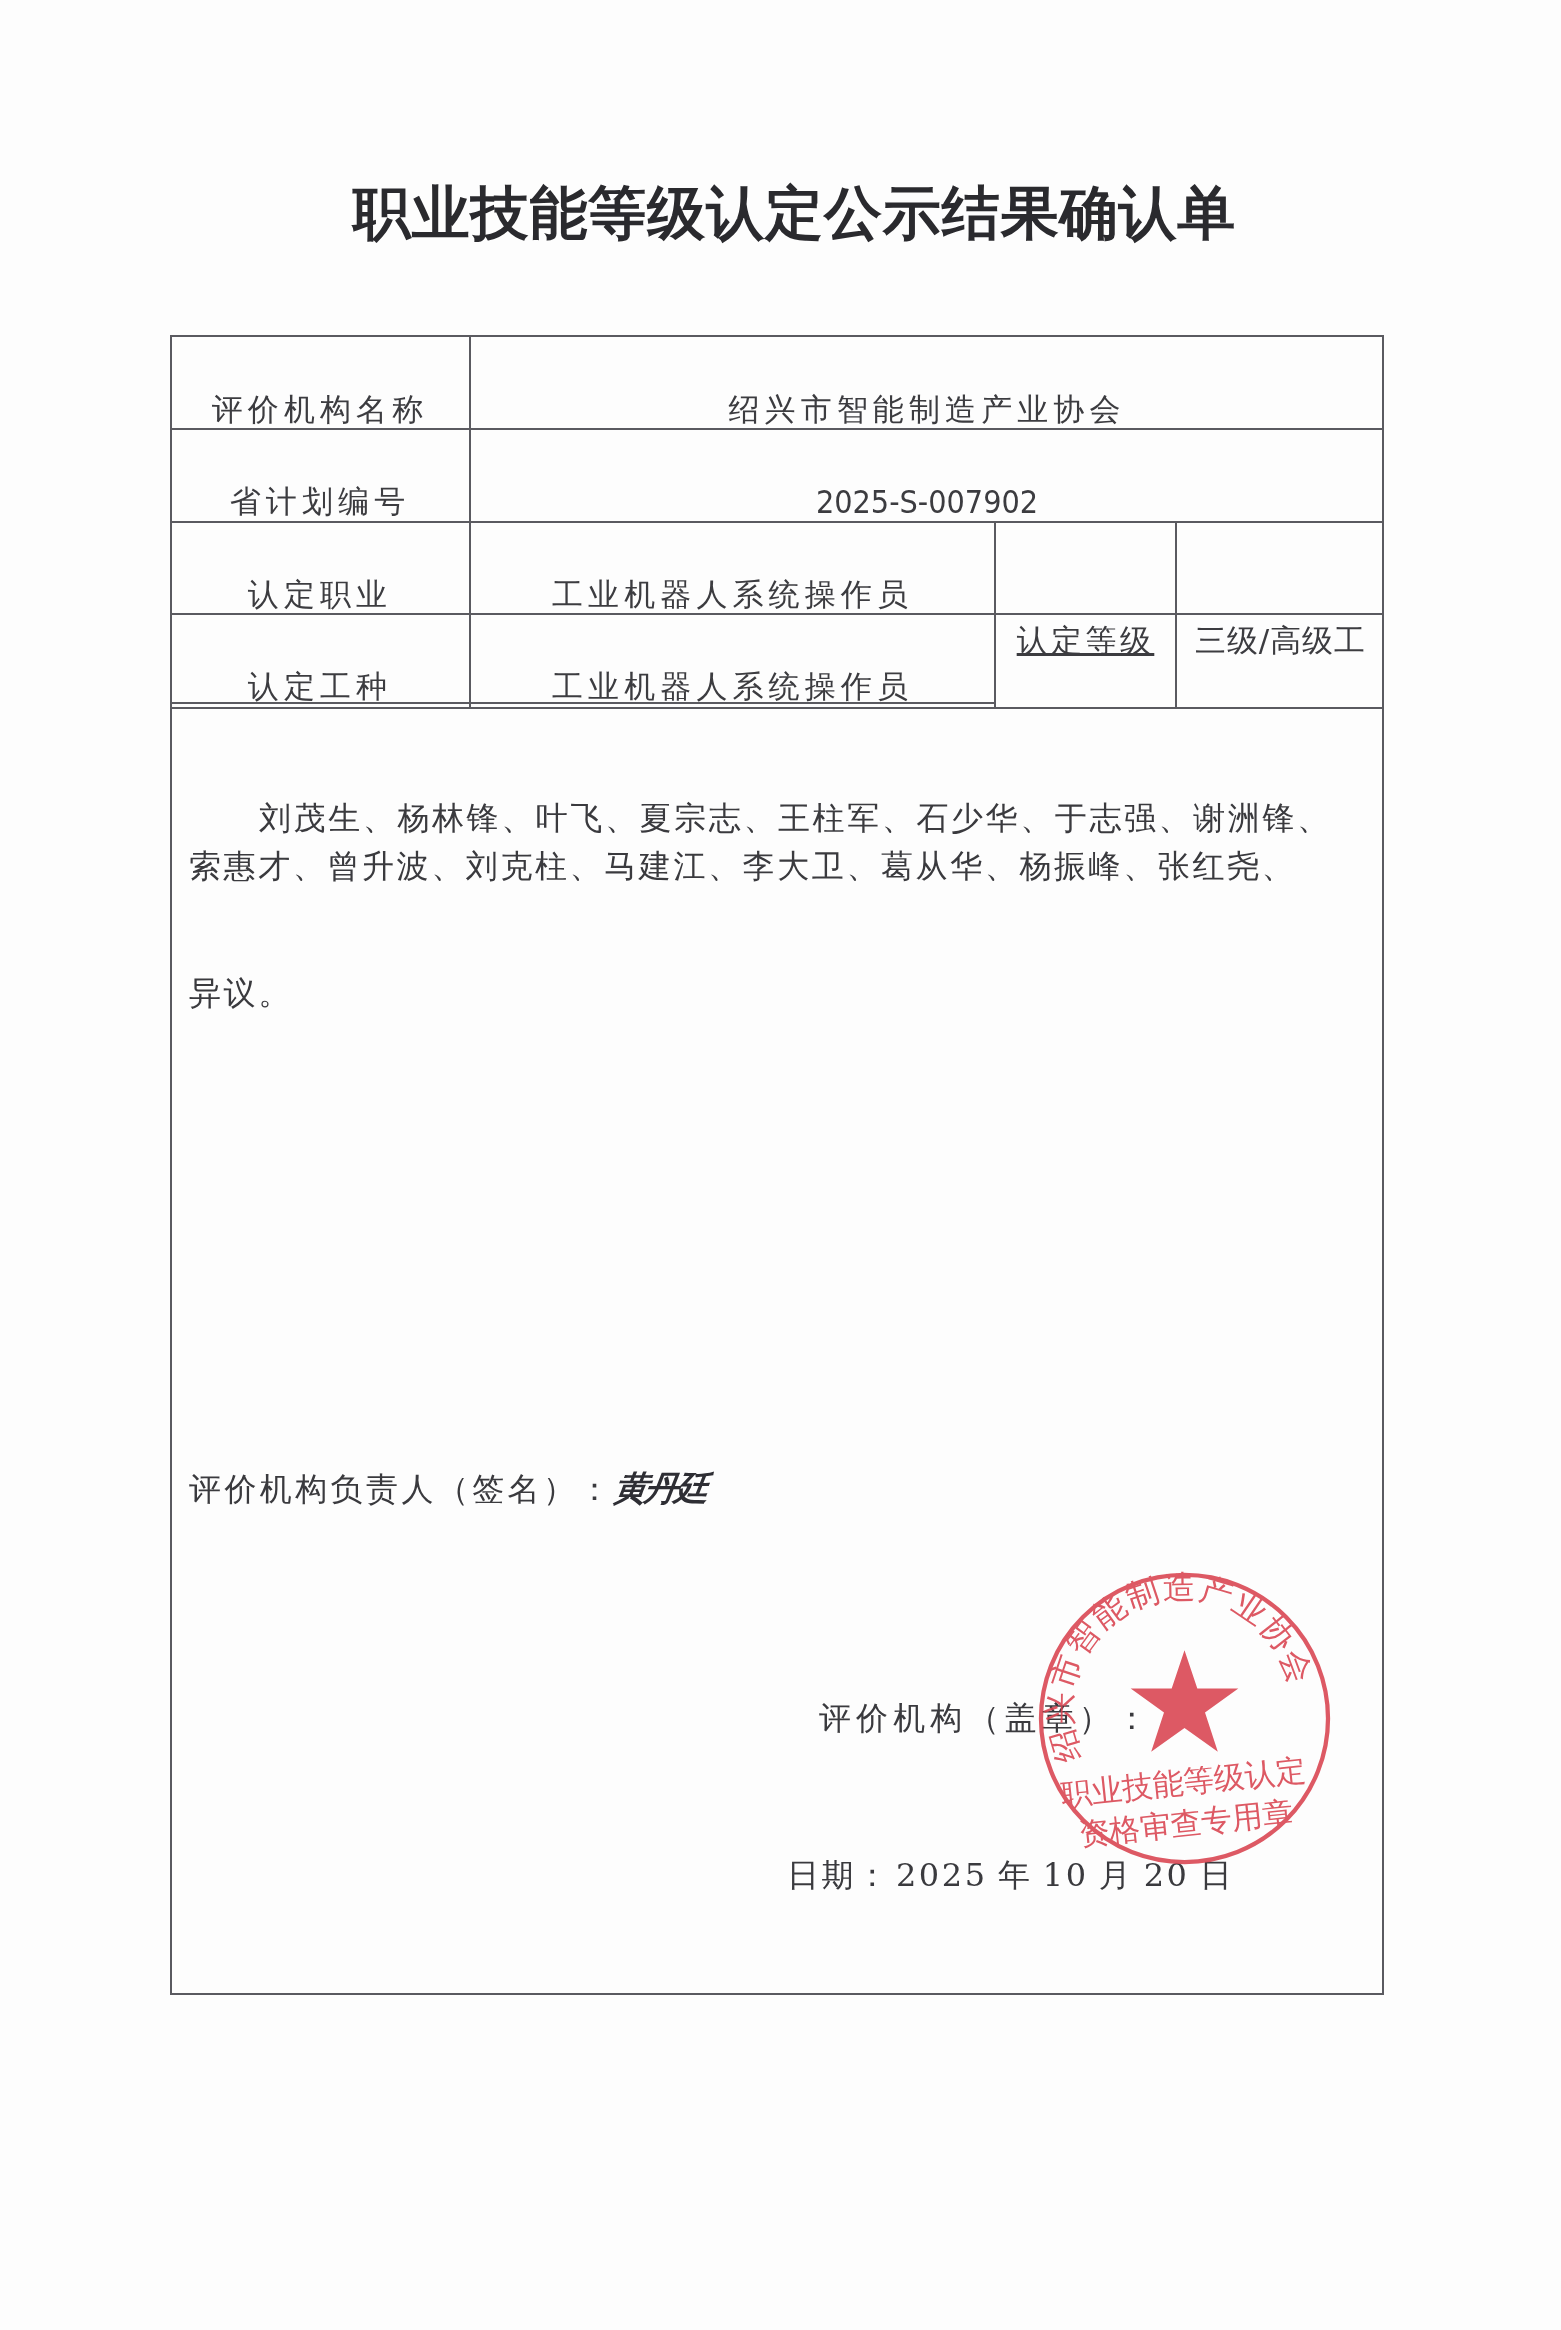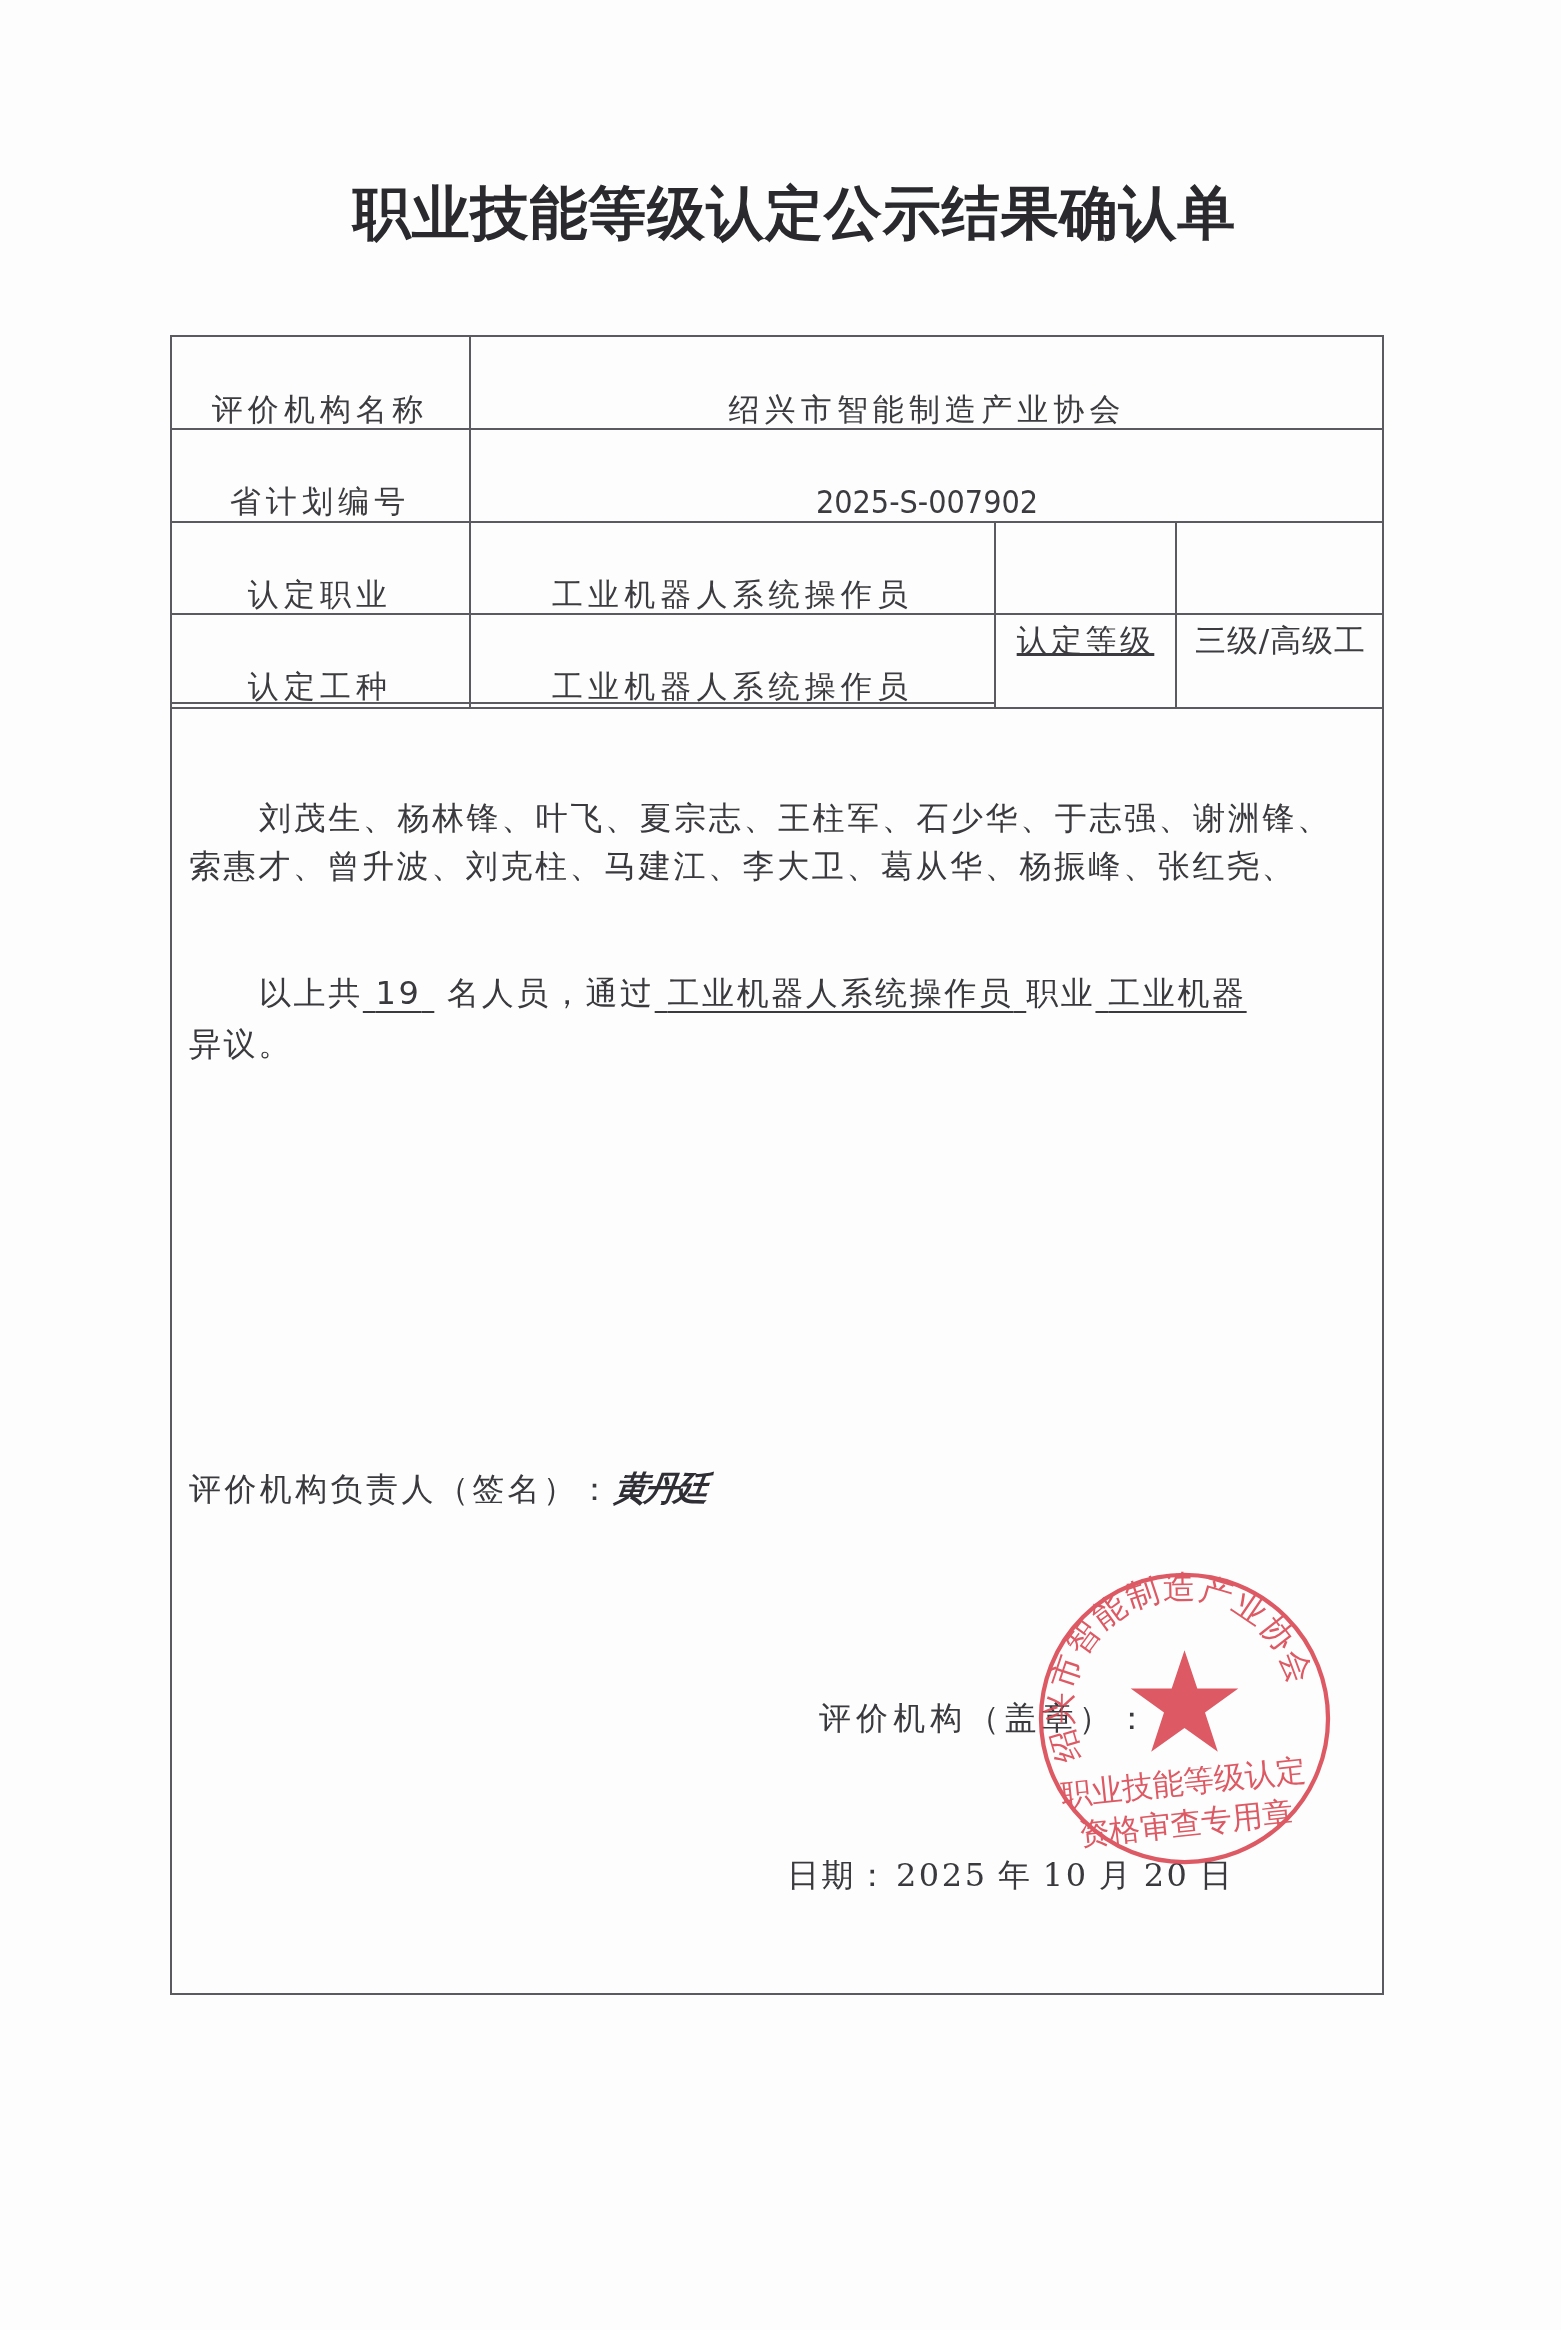--- a/index.html
+++ b/index.html
@@ -78,24 +78,20 @@
 
 <div class="cell" style="left:996px; width:179px; top:521px; height:184px; letter-spacing:3.4px;text-decoration:underline;">认定等级</div>
 <div class="cell" style="left:1177px; width:207px; top:521px; height:184px; letter-spacing:0.9px;">三级/高级工</div>
 
 <div class="body-text" style="top:794px;">
   <div style="text-indent:70px;">刘茂生、杨林锋、叶飞、夏宗志、王柱军、石少华、于志强、谢洲锋、</div>
   <div>索惠才、曾升波、刘克柱、马建江、李大卫、葛从华、杨振峰、张红尧、</div>
 </div>
 
 <div class="body-text" style="top:968px; line-height:51px;">
-  <div style="padding-left:70px;">
-    <span>以上共</span><span class="u">&nbsp;<span>19</span>&nbsp;</span>
-    <span>名人员，通过</span><span class="u">&nbsp;<span>工业机器人系统操作员</span>&nbsp;</span><span>职业</span><span class="u">&nbsp;<span>工业机器</span></span>
-  </div>
   <div>异议。</div>
 </div>
 
 <div class="sig-line">
   <span>评价机构负责人（签名）：</span><span class="signature">黄丹廷</span>
 </div>
 
 <div class="org-stamp-label">评价机构（盖章）：</div>
 
 <div class="date-line">

